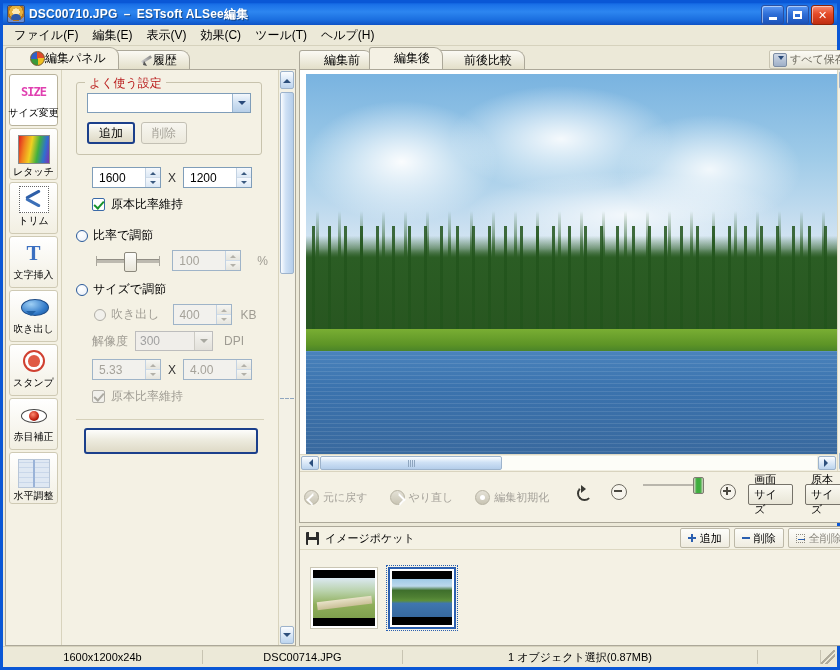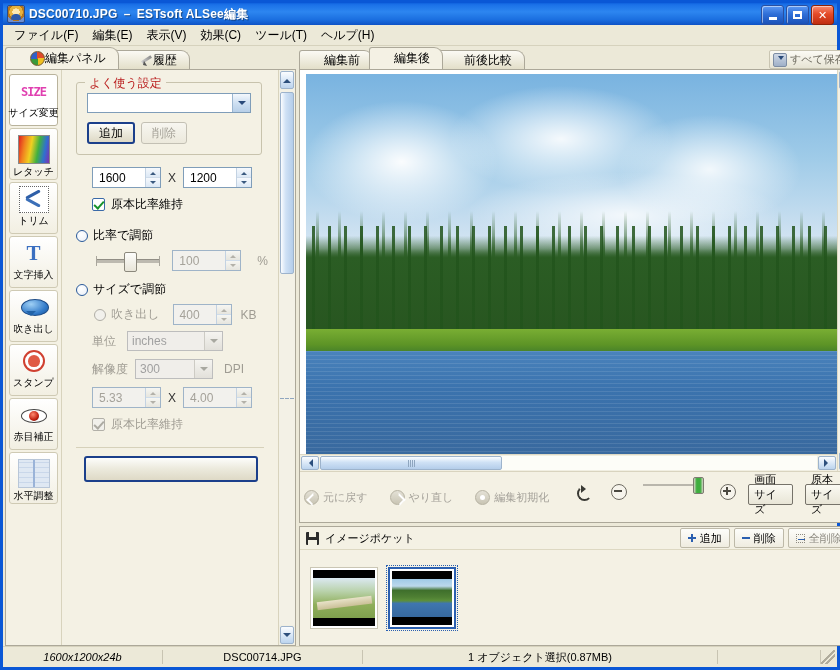--- a/index.html
+++ b/index.html
@@ -684,29 +684,20 @@
                       <i class="tri dim up"></i>
                     </b>
                     <b>
                       <i class="tri dim dn"></i>
                     </b>
                   </span>
               </span>
               <span class="unitlbl">KB</span>
             </div>
 
-            <div class="subline">
-              <span class="lbl">単位</span>
-              <span class="combo disabled" style="width:96px;">
-                <span>inches</span>
-                <span class="arrowbox">
-                    <i class="caret dim"></i>
-                  </span>
-              </span>
-            </div>
             <div class="subline">
               <span class="lbl">解像度</span>
               <span class="combo disabled" style="width:78px;">
                 <span>300</span>
                 <span class="arrowbox">
                     <i class="caret dim"></i>
                   </span>
               </span>
               <span class="unitlbl">DPI</span>
             </div>
@@ -873,20 +864,20 @@
           <div class="thumb-box selected">
             <div class="thumb-img t2"></div>
           </div>
         </div>
       </div>
 
     </div>
   </div>
 
   <div class="statusbar">
-    <div class="sb-cell" style="width:160px;font-style:italic;">1600x1200x24b</div>
+    <div class="sb-cell" style="width:200px;">1600x1200x24b</div>
     <div class="sb-cell" style="width:200px;">DSC00714.JPG</div>
     <div class="sb-cell" style="width:355px;">1 オブジェクト選択(0.87MB)</div>
     <div class="sb-cell" style="flex:1;"></div>
     <div class="grip"></div>
   </div>
 
 </div>
 
 </body></html>

